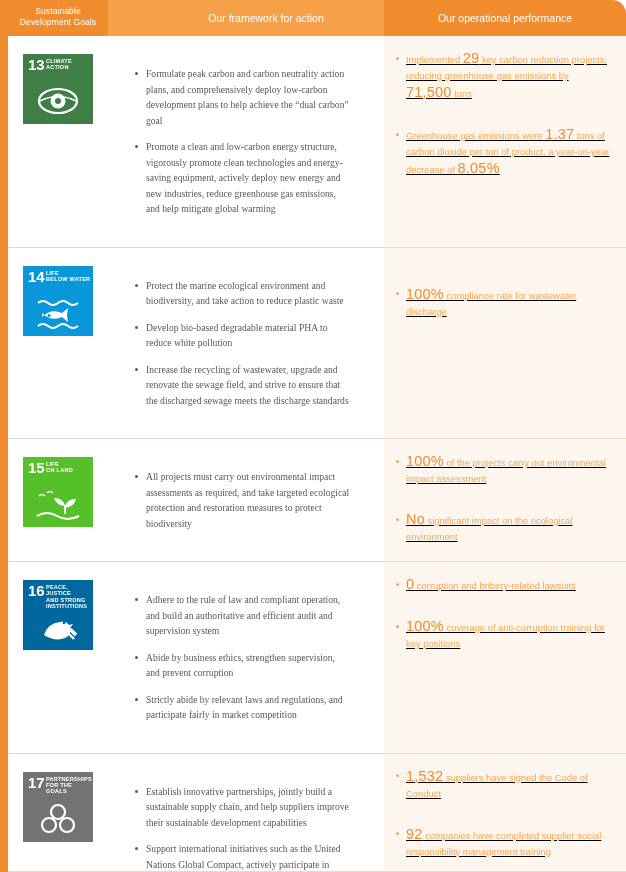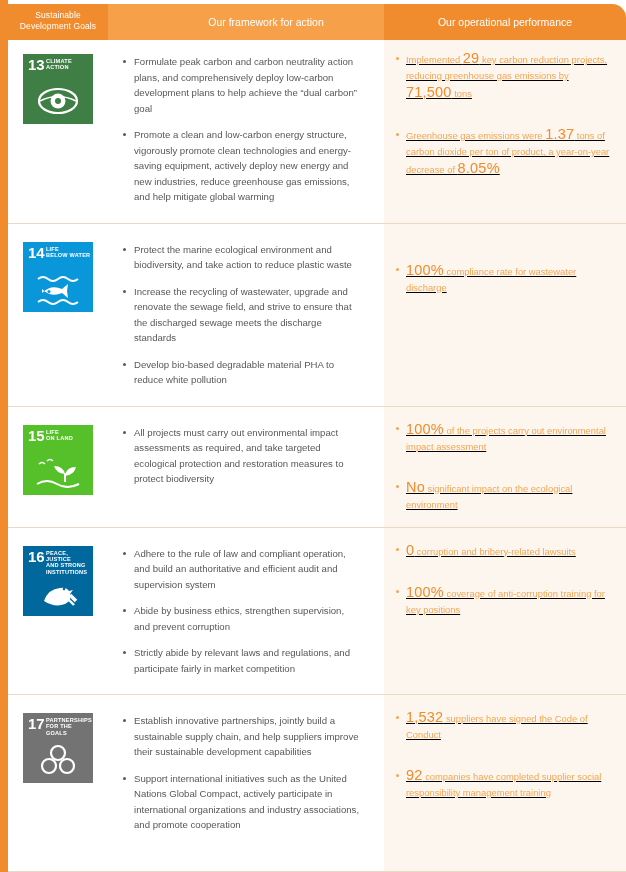--- a/index.html
+++ b/index.html
@@ -22,23 +22,22 @@
     left: 0; top: 0;
     width: 8px; height: 872px;
     background: #F08C2E;
   }
 
   
   .header {
     position: absolute;
     left: 8px; top: 0;
     width: 618px;
-    height: 40px;
-    display: flex;
-    align-items: flex-end;
+    height: 24px;
+    display: flex;
   }
   .hdr-goals {
     width: 100px;
     height: 36px;
     background: #F08C2E;
     color: #ffffff;
     font-size: 8.5px;
     line-height: 11px;
     text-align: center;
     padding-top: 6px;
@@ -141,22 +140,23 @@
     justify-content: center;
   }
   .sdg-13 { background: #3F7E44; }
   .sdg-14 { background: #0A97D9; }
   .sdg-15 { background: #56C02B; }
   .sdg-16 { background: #00689D; }
   .sdg-17 { background: #737373; }
 
   
   ul.fw {
-    margin: 4px; padding: 0;
+    margin: 16px; padding: 0;
     list-style: none;
+    font-family: Liberation Serif, serif;
   }
   ul.fw li {
     position: relative;
     padding-left: 14px;
     margin-bottom: 11px;
     font-size: 9.6px;
     line-height: 15.5px;
     color: #55585B;
   }
   ul.fw li:last-child { margin-bottom: 0; }
@@ -271,22 +271,22 @@
                 <path d="M6 20 q9 -9 20 -4 l6 -5 -1 7 1 7 -6 -5 q-11 5 -20 -4z" fill="#fff"></path>
                 <circle cx="13" cy="18.5" r="1.5" fill="#0A97D9"></circle>
                 <path d="M2 29 q5 -4 10 0 q5 4 10 0 q5 -4 10 0 q5 4 10 0" fill="none" stroke="#fff" stroke-width="2"></path>
               </svg>
             </div>
           </div>
         </div>
         <div class="cell-framework">
           <ul class="fw">
             <li>Protect the marine ecological environment and biodiversity, and take action to reduce plastic waste</li>
+            <li>Develop bio-based degradable material PHA to reduce white pollution</li>
             <li>Increase the recycling of wastewater, upgrade and renovate the sewage field, and strive to ensure that the discharged sewage meets the discharge standards</li>
-            <li>Develop bio-based degradable material PHA to reduce white pollution</li>
           </ul>
         </div>
         <div class="cell-perf">
           <ul class="pf">
             <li><span class="big">100%</span><span> compliance rate for wastewater discharge</span></li>
           </ul>
         </div>
       </div>
       <div class="row">
         <div class="cell-goal">

